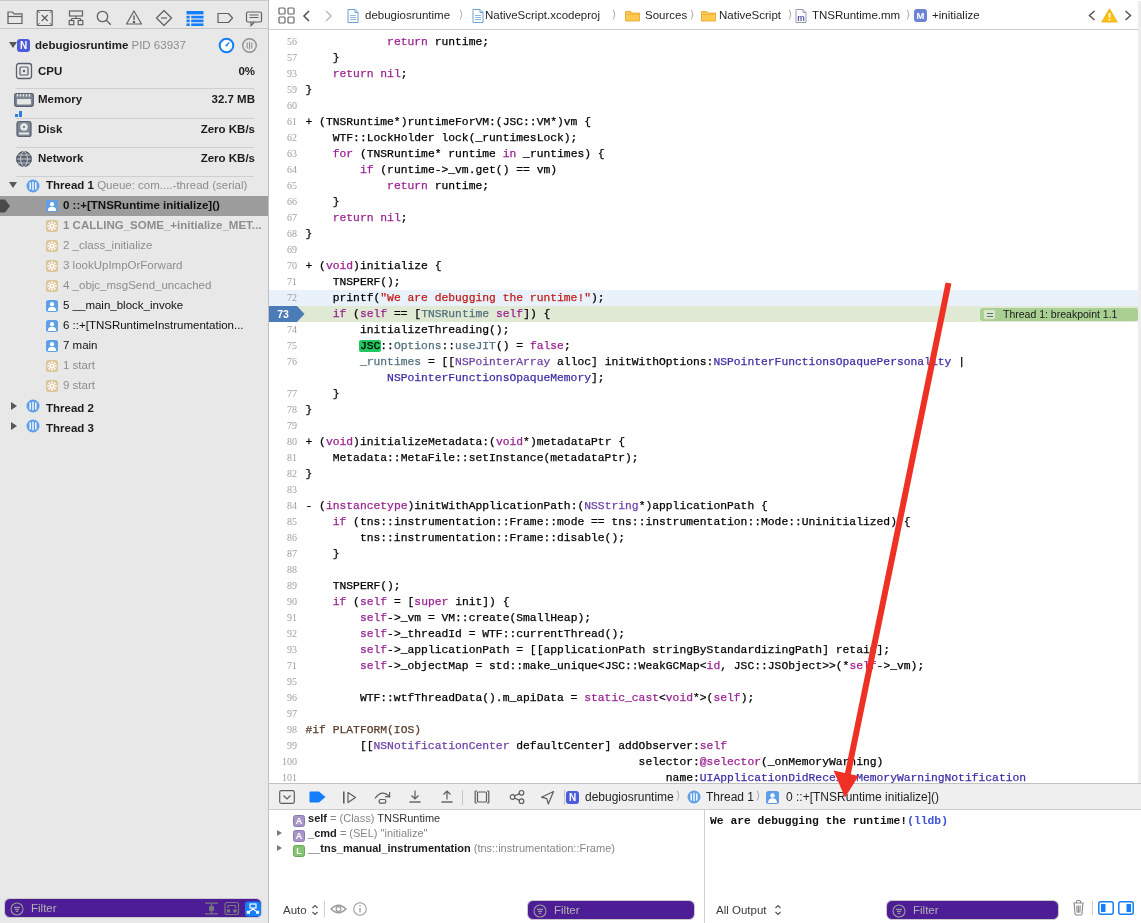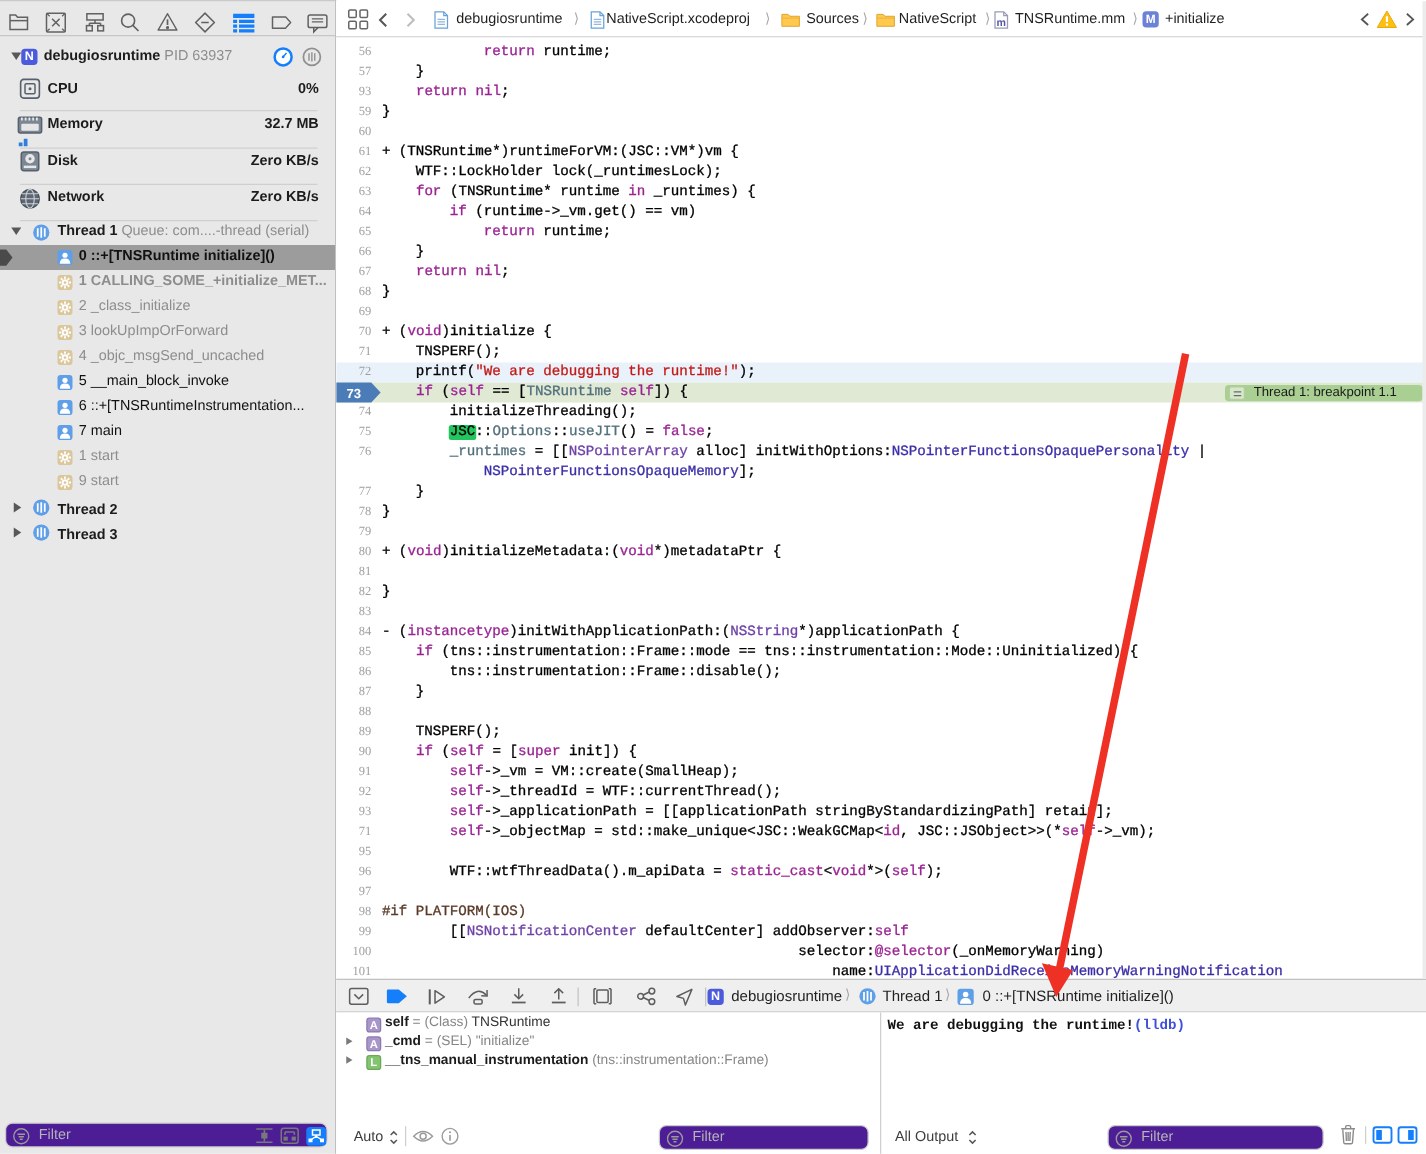--- a/index.html
+++ b/index.html
@@ -446,20 +446,21 @@
 <div class="cd" style="top:324px">        <i class="t">_runtimes</i> = [[<i class="p">NSPointerArray</i> alloc] initWithOptions:<i class="c">NSPointerFunctionsOpaquePersonality</i> |</div>
 <div class="cd" style="top:340px">            <i class="c">NSPointerFunctionsOpaqueMemory</i>];</div>
 <div class="ln" style="top:356px">77</div>
 <div class="cd" style="top:356px">    }</div>
 <div class="ln" style="top:372px">78</div>
 <div class="cd" style="top:372px">}</div>
 <div class="ln" style="top:388px">79</div>
 <div class="ln" style="top:404px">80</div>
 <div class="cd" style="top:404px">+ (<i class="k">void</i>)initializeMetadata:(<i class="k">void</i>*)metadataPtr {</div>
 <div class="ln" style="top:420px">81</div>
+<div class="cd" style="top:420px">    Metadata::MetaFile::setInstance(metadataPtr);</div>
 <div class="ln" style="top:436px">82</div>
 <div class="cd" style="top:436px">}</div>
 <div class="ln" style="top:452px">83</div>
 <div class="ln" style="top:468px">84</div>
 <div class="cd" style="top:468px">- (<i class="k">instancetype</i>)initWithApplicationPath:(<i class="p">NSString</i>*)applicationPath {</div>
 <div class="ln" style="top:484px">85</div>
 <div class="cd" style="top:484px">    <i class="k">if</i> (tns::instrumentation::Frame::mode == tns::instrumentation::Mode::Uninitialized) {</div>
 <div class="ln" style="top:500px">86</div>
 <div class="cd" style="top:500px">        tns::instrumentation::Frame::disable();</div>
 <div class="ln" style="top:516px">87</div>

